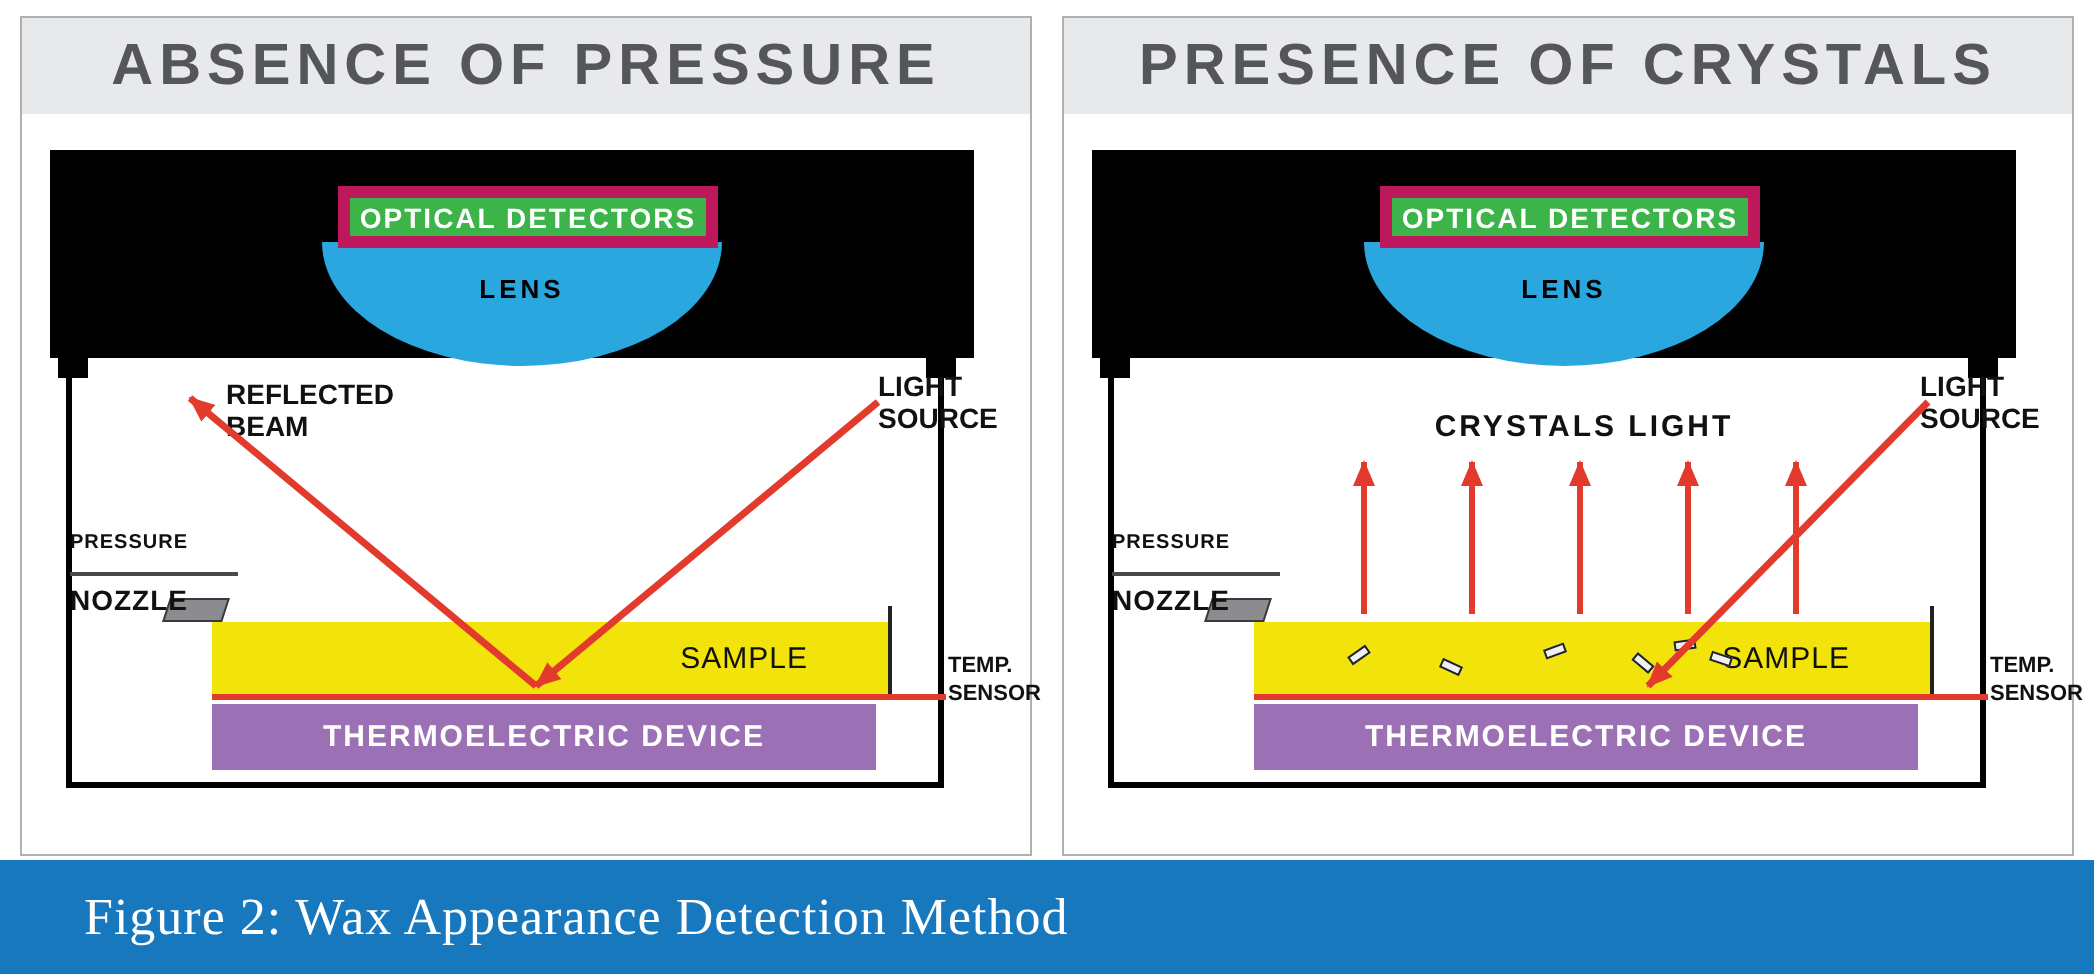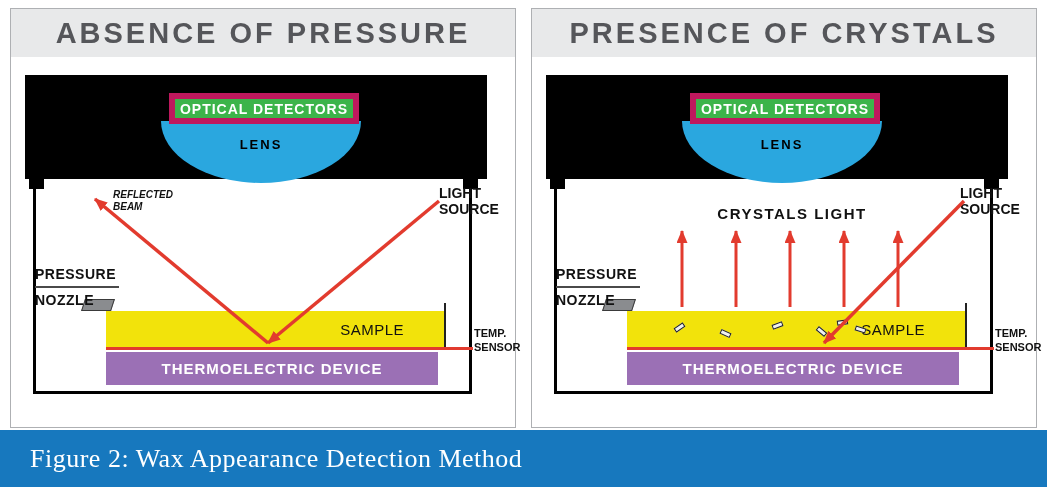--- a/index.html
+++ b/index.html
@@ -59,43 +59,43 @@
             justify-content:center; z-index:2; }
 
   .nozzle-shape { position:absolute; left:72px; top:290px; width:30px; height:12px;
                   background:#8a8c8f; border:1px solid #3a3a3a;
                   transform:skewX(-18deg); z-index:2; }
   .pressure-underline { position:absolute; left:24px; top:277px; width:84px; height:2px;
                         background:#4a4a4a; z-index:2; }
 
   
   .lbl { position:absolute; font-weight:bold; color:#111; white-space:pre-line; z-index:4; }
-  .lbl.pressure  { left:24px;  top:257px; font-size:14px; letter-spacing:0.5px; }
+  .lbl.pressure  { left:24px;  top:257px; font-size:10px; letter-spacing:0.5px; }
   .lbl.nozzle    { left:24px;  top:283px; font-size:14px; letter-spacing:0.5px; }
   .lbl.temp      { left:463px; top:317px; font-size:11px; line-height:1.3; }
-  .lbl.beam      { left:102px; top:180px; font-size:10px; line-height:1.15;font-style:italic; }
+  .lbl.beam      { left:102px; top:180px; font-size:14px; line-height:1.15; }
   .lbl.light     { left:428px; top:176px; font-size:14px; line-height:1.15; }
   .lbl.scattered { left:130px; top:196px; width:260px; text-align:center;
                    font-size:15px; letter-spacing:1.5px; }
 
   
   .beams { position:absolute; left:0; top:0; width:506px; height:418px;
            z-index:10; pointer-events:none; }
   .beams .beam  { stroke:var(--beam-red,#e23b2e); stroke-width:3.5; }
   .beams .sbeam { stroke:var(--beam-red,#e23b2e); stroke-width:3; }
   .beams .arrowhead { fill:var(--beam-red,#e23b2e); }
 
   .crystal { position:absolute; width:11px; height:5px; background:#eef0f2;
              border:1px solid #222; z-index:3; }
 
   
   .caption { position:absolute; left:0; top:430px; width:1047px; height:57px;
              background:var(--caption-blue,#1778be); display:flex; align-items:center; }
   .caption .cap-text { color:#fff; font-family:"Liberation Serif", serif;
-                       font-size:26px; margin-left:30px; letter-spacing:0.5px; }
+                       font-size:26px; margin-left:42px; letter-spacing:0.5px; }
 </style>
 </head>
 <body>
 
 <div class="stage">
 
   <div class="panel left">
     <div class="ptitle">ABSENCE OF PRESSURE</div>
 
     <div class="housing"></div>

